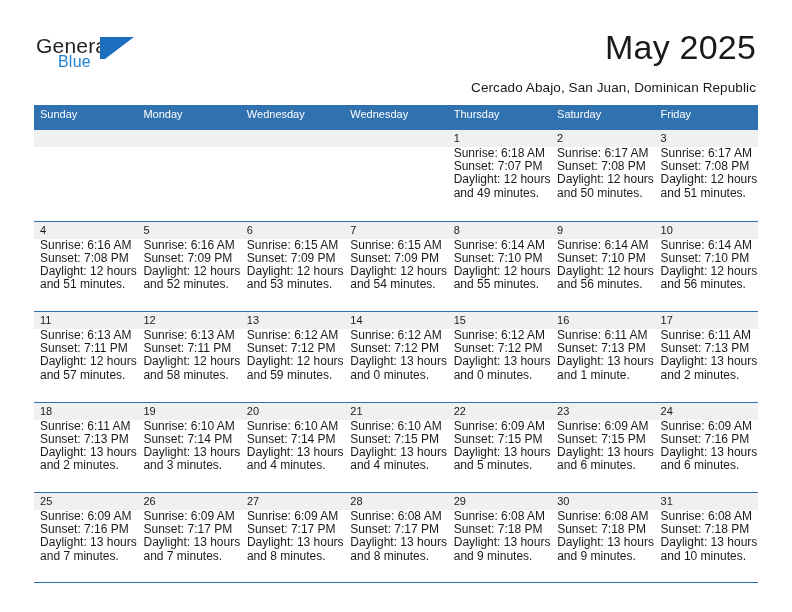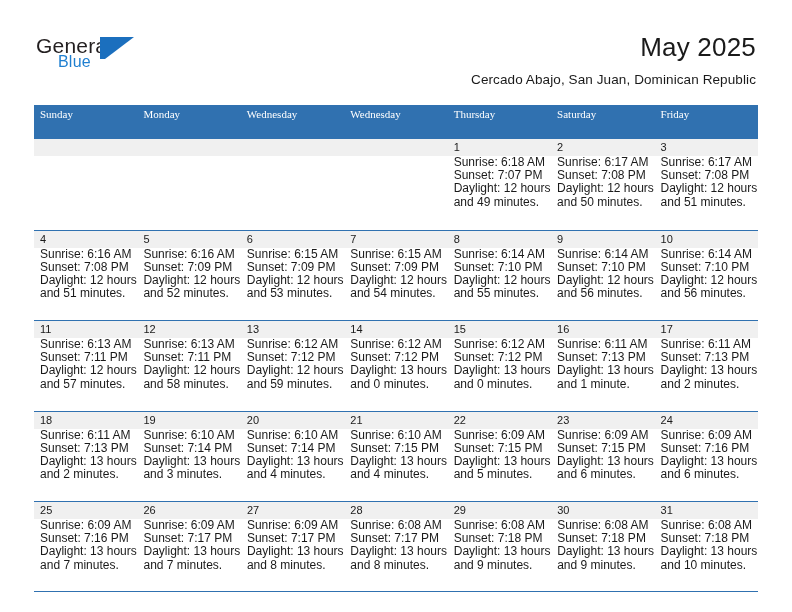--- a/index.html
+++ b/index.html
@@ -79,46 +79,45 @@
     border-bottom: 22px solid transparent;
   }
 
   .title-block {
     position: absolute;
     right: 36px;
     top: 32px;
     text-align: right;
   }
   .cal-title {
-    font-size: 26px;
+    font-size: 34px;
     color: #1a1a1a;
     line-height: 30px;
     font-weight: normal;
     letter-spacing: 0.2px;
   }
   .cal-subtitle {
-    margin-top: 10px;
+    margin-top: 18px;
     font-size: 13.5px;
     color: #1a1a1a;
     line-height: 16px;
     letter-spacing: 0.1px;
   }
 
   
   .calendar {
     position: absolute;
     left: 34px;
     top: 105px;
     width: 724px;
   }
   .dow-row {
     display: flex;
     background: #3071b0;
-    height: 34px;
-    font-family: Liberation Serif, serif;
+    height: 25px;
   }
   .dow {
     flex: 1 1 0;
     color: #ffffff;
     font-size: 11px;
     line-height: 19px;
     padding-left: 6px;
     box-sizing: border-box;
     white-space: nowrap;
   }

